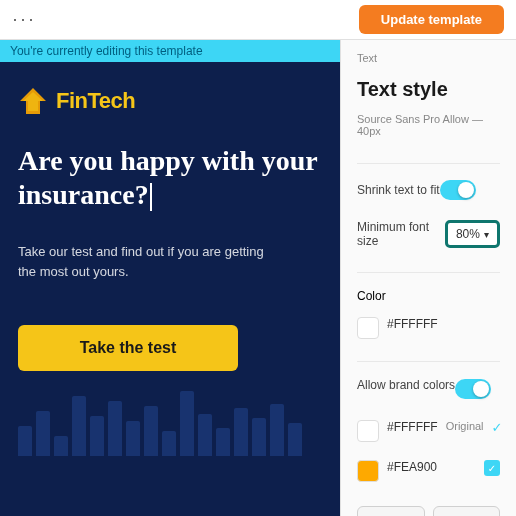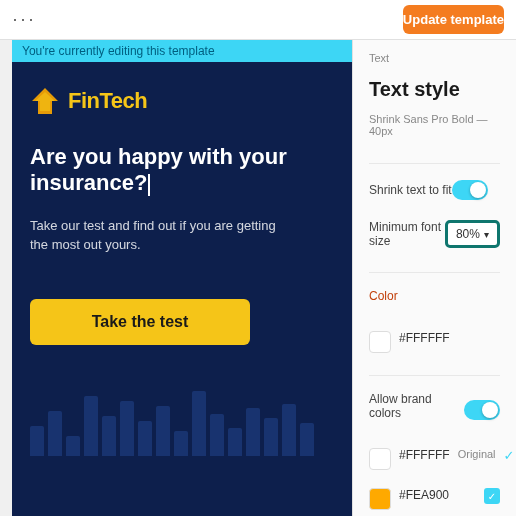--- a/index.html
+++ b/index.html
@@ -29,32 +29,31 @@
       color: #555;
       margin-right: auto;
       letter-spacing: 2px;
       cursor: pointer;
     }
     .update-btn {
       background: #f47c20;
       color: #fff;
       border: none;
       border-radius: 6px;
-      padding: 7px 0;
+      padding: 7px 22px;
       font-size: 13px;
       font-weight: 600;
       cursor: pointer;
     }
 
     
     .main-layout {
       display: flex;
       flex: 1;
       overflow: hidden;
-      padding-left: 12px;
     }
 
     
     .preview-pane {
       width: 340px;
       flex-shrink: 0;
       display: flex;
       flex-direction: column;
       overflow: hidden;
       position: relative;
@@ -111,24 +110,25 @@
       font-size: 22px;
       font-weight: 700;
       letter-spacing: -0.5px;
     }
     .logo-text span {
       color: #f5c518;
     }
 
     .headline {
       color: #fff;
-      font-size: 22px;
+      font-size: 28px;
       font-weight: 700;
       line-height: 1.2;
-      margin-bottom: 19px;
+      margin-bottom: 31px;
+      font-family: Liberation Serif, serif;
     }
     .headline .cursor {
       display: inline-block;
       width: 2px;
       height: 1em;
       background: #fff;
       margin-left: 1px;
       vertical-align: middle;
     }
 
@@ -237,22 +237,22 @@
       background: #fff;
       cursor: pointer;
       display: flex;
       align-items: center;
       gap: 4px;
     }
 
     
     .color-label {
       font-size: 12px;
-      color: #c2410c;
-      margin-bottom: 16px;
+      color: #000000;
+      margin-bottom: 2px;
     }
 
     .color-row {
       display: flex;
       gap: 8px;
       margin-bottom: 6px;
     }
 
     .color-swatch {
       width: 22px;
@@ -376,21 +376,21 @@
       <div class="subtext">Take our test and find out if you are getting the most out yours.</div>
 
       <button class="cta-btn">Take the test</button>
     </div>
   </div>
 
   <div class="right-panel">
 
     <div class="panel-section-label">Text</div>
     <div class="panel-title">Text style</div>
-    <div class="panel-subtitle">Shrink Sans Pro Bold — 40px</div>
+    <div class="panel-subtitle">Source Sans Pro Allow — 40px</div>
 
     <hr class="panel-divider">
 
     <div class="panel-row">
       <span class="panel-row-label">Shrink text to fit</span>
       <div class="toggle on">
         <div class="toggle-knob"></div>
       </div>
     </div>
 

